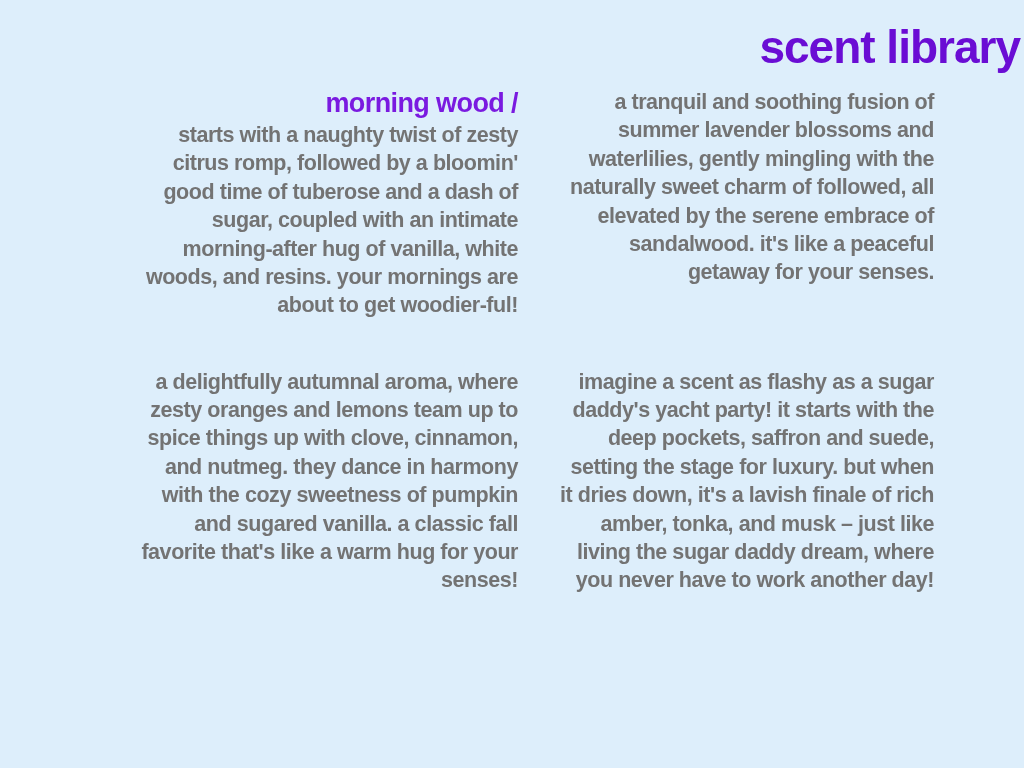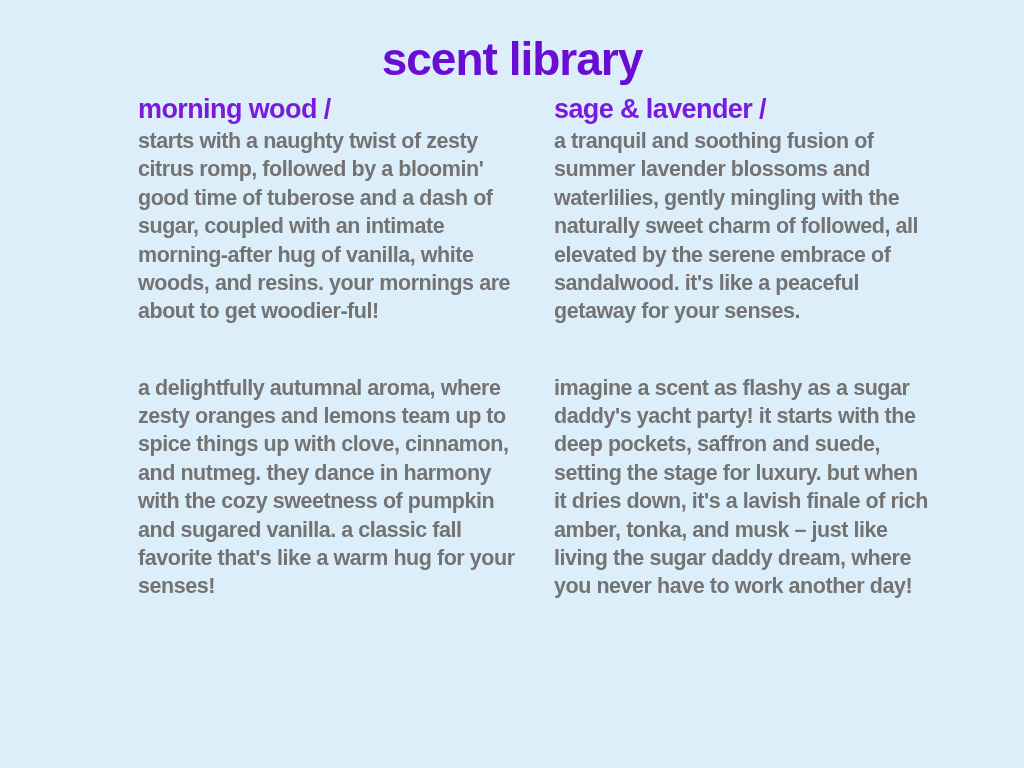--- a/index.html
+++ b/index.html
@@ -13,38 +13,39 @@
     font-family: "Liberation Sans", sans-serif;
     overflow: hidden;
   }
   .page {
     position: relative;
     width: 1024px;
     height: 768px;
     box-sizing: border-box;
   }
   .page-title {
-    text-align: center;
+    text-align: right;
     color: #6a0dd4;
     font-size: 46px;
     font-weight: 700;
     letter-spacing: -1px;
-    margin: 16px;
+    margin: 4px;
     padding-top: 18px;
     line-height: 1.1;
   }
   .grid {
     position: absolute;
-    top: 78px;
+    top: 84px;
     left: 138px;
     width: 800px;
     display: grid;
     grid-template-columns: 416px 384px;
     grid-template-rows: auto auto;
     row-gap: 48px;
+    text-align: right;
   }
   .entry {
     width: 380px;
   }
   .entry-name {
     color: #7a1ae0;
     font-size: 27px;
     font-weight: 700;
     letter-spacing: -0.6px;
     line-height: 1.15;
@@ -72,21 +73,20 @@
   <h1 class="page-title">scent library</h1>
 
   <div class="grid">
 
     <div class="entry entry-col-left">
       <h2 class="entry-name">morning wood /</h2>
       <p class="entry-desc">starts with a naughty twist of zesty citrus romp, followed by a bloomin' good time of tuberose and a dash of sugar, coupled with an intimate morning-after hug of vanilla, white woods, and resins. your mornings are about to get woodier-ful!</p>
     </div>
 
     <div class="entry entry-col-right">
-      <h2 class="entry-name">sage &amp; lavender /</h2>
       <p class="entry-desc">a tranquil and soothing fusion of summer lavender blossoms and waterlilies, gently mingling with the naturally sweet charm of followed, all elevated by the serene embrace of sandalwood. it's like a peaceful getaway for your senses.</p>
     </div>
 
     <div class="entry entry-col-left">
       <p class="entry-desc">a delightfully autumnal aroma, where zesty oranges and lemons team up to spice things up with clove, cinnamon, and nutmeg. they dance in harmony with the cozy sweetness of pumpkin and sugared vanilla. a classic fall favorite that's like a warm hug for your senses!</p>
     </div>
 
     <div class="entry entry-col-right">
       <p class="entry-desc">imagine a scent as flashy as a sugar daddy's yacht party! it starts with the deep pockets, saffron and suede, setting the stage for luxury. but when it dries down, it's a lavish finale of rich amber, tonka, and musk – just like living the sugar daddy dream, where you never have to work another day!</p>
     </div>

